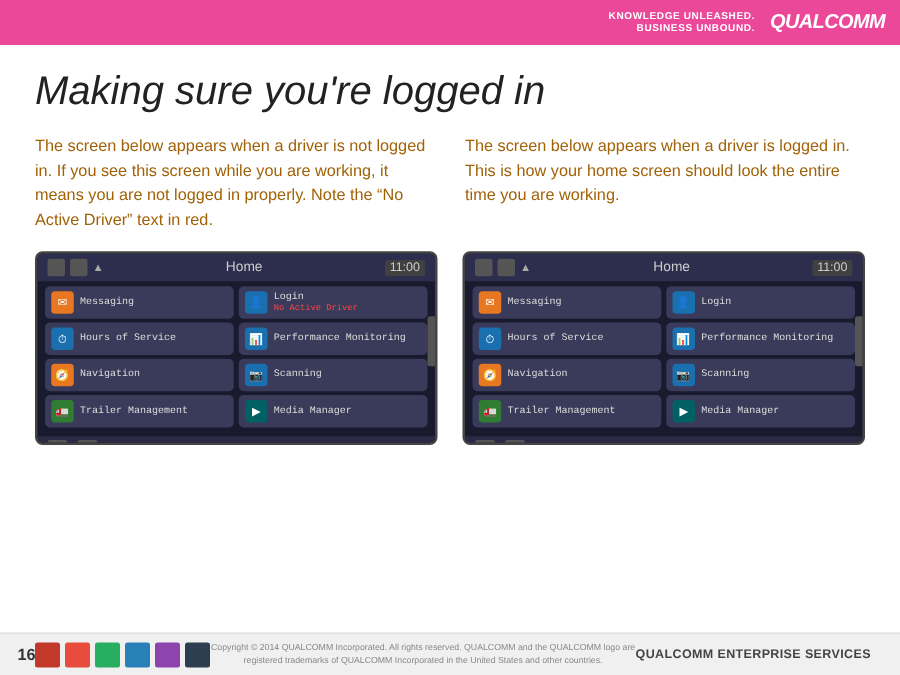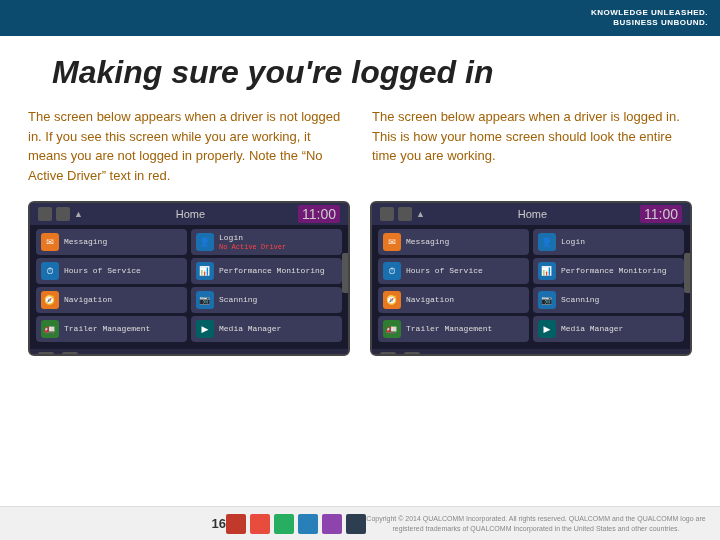--- a/index.html
+++ b/index.html
@@ -7,21 +7,21 @@
       width: 720px;
       height: 540px;
       background: #ffffff;
       font-family: 'Arial', sans-serif;
       overflow: hidden;
       position: relative;
     }
 
     
     .header-bar {
-      background: #0c4a6e;
+      background: #ec4899;
       height: 36px;
       display: flex;
       align-items: center;
       justify-content: flex-end;
       padding: 0 12px;
       gap: 12px;
     }
 
     .header-tagline {
       color: #ffffff;
@@ -41,25 +41,24 @@
       font-style: italic;
     }
 
     
     .main-content {
       padding: 18px 28px 14px 28px;
     }
 
     .page-title {
       font-size: 32px;
-      font-weight: 700;
+      font-weight: 400;
       color: #222222;
       margin-bottom: 16px;
       font-style: italic;
-      margin-left: 24px;
     }
 
     .columns {
       display: flex;
       gap: 24px;
       margin-bottom: 16px;
     }
 
     .col-text {
       flex: 1;
@@ -112,22 +111,22 @@
     }
 
     .device-top-bar .home-label {
       color: #ccc;
       font-size: 11px;
       font-weight: normal;
     }
 
     .device-top-bar .time-label {
       color: #ccc;
-      font-size: 14px;
-      background: #701a75;
+      font-size: 10px;
+      background: #404040;
       padding: 1px 4px;
       border-radius: 2px;
     }
 
     .grid-btn {
       background: #3a3a5a;
       border-radius: 4px;
       display: flex;
       align-items: center;
       padding: 3px 5px;
@@ -206,21 +205,21 @@
     
     .footer {
       position: absolute;
       bottom: 0;
       left: 0;
       right: 0;
       height: 34px;
       background: #f0f0f0;
       display: flex;
       align-items: center;
-      justify-content: flex-end;
+      justify-content: flex-start;
       padding: 0 14px;
       border-top: 1px solid #ddd;
     }
 
     .footer-page-num {
       font-size: 13px;
       font-weight: bold;
       color: #333;
     }
 
@@ -255,20 +254,21 @@
     }
   </style>
 </head>
 <body>
 
 <div class="header-bar">
   <div class="header-tagline">
     <span>KNOWLEDGE UNLEASHED.</span><br>
     <span>BUSINESS UNBOUND.</span>
   </div>
+  <div class="qualcomm-logo">QUALCOMM</div>
 </div>
 
 <div class="main-content">
   <h1 class="page-title">Making sure you're logged in</h1>
 
   <div class="columns">
     <div class="col-text">The screen below appears when a driver is not logged in. If you see this screen while you are working, it means you are not logged in properly. Note the “No Active Driver” text in red.</div>
     <div class="col-text">The screen below appears when a driver is logged in. This is how your home screen should look the entire time you are working.</div>
   </div>
 
@@ -414,13 +414,14 @@
   <span class="footer-page-num">16</span>
   <div class="footer-squares">
     <div class="footer-sq" style="background:#c0392b;"></div>
     <div class="footer-sq" style="background:#e74c3c;"></div>
     <div class="footer-sq" style="background:#27ae60;"></div>
     <div class="footer-sq" style="background:#2980b9;"></div>
     <div class="footer-sq" style="background:#8e44ad;"></div>
     <div class="footer-sq" style="background:#2c3e50;"></div>
   </div>
   <span class="footer-copyright">Copyright © 2014 QUALCOMM Incorporated. All rights reserved. QUALCOMM and the QUALCOMM logo are registered trademarks of QUALCOMM Incorporated in the United States and other countries.</span>
+  <span class="footer-brand">QUALCOMM ENTERPRISE SERVICES</span>
 </div>
 
 </body></html>

